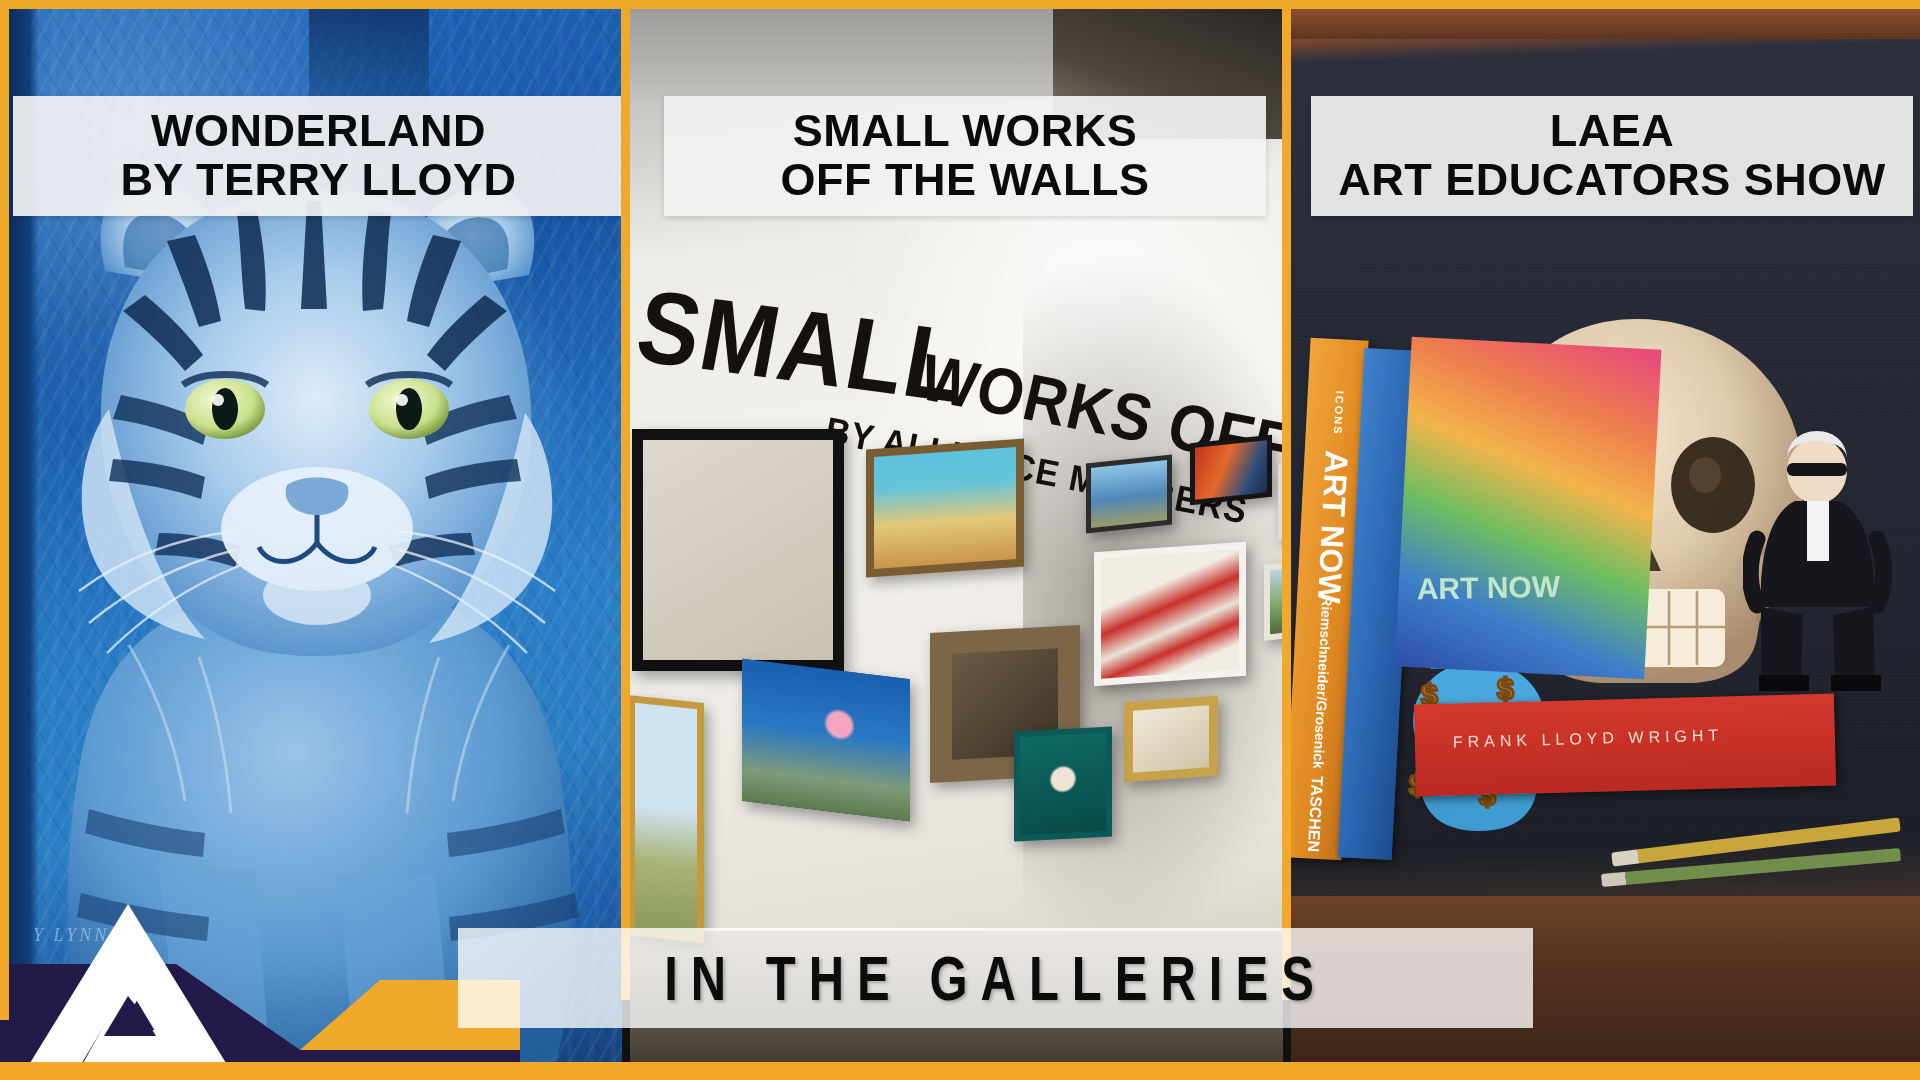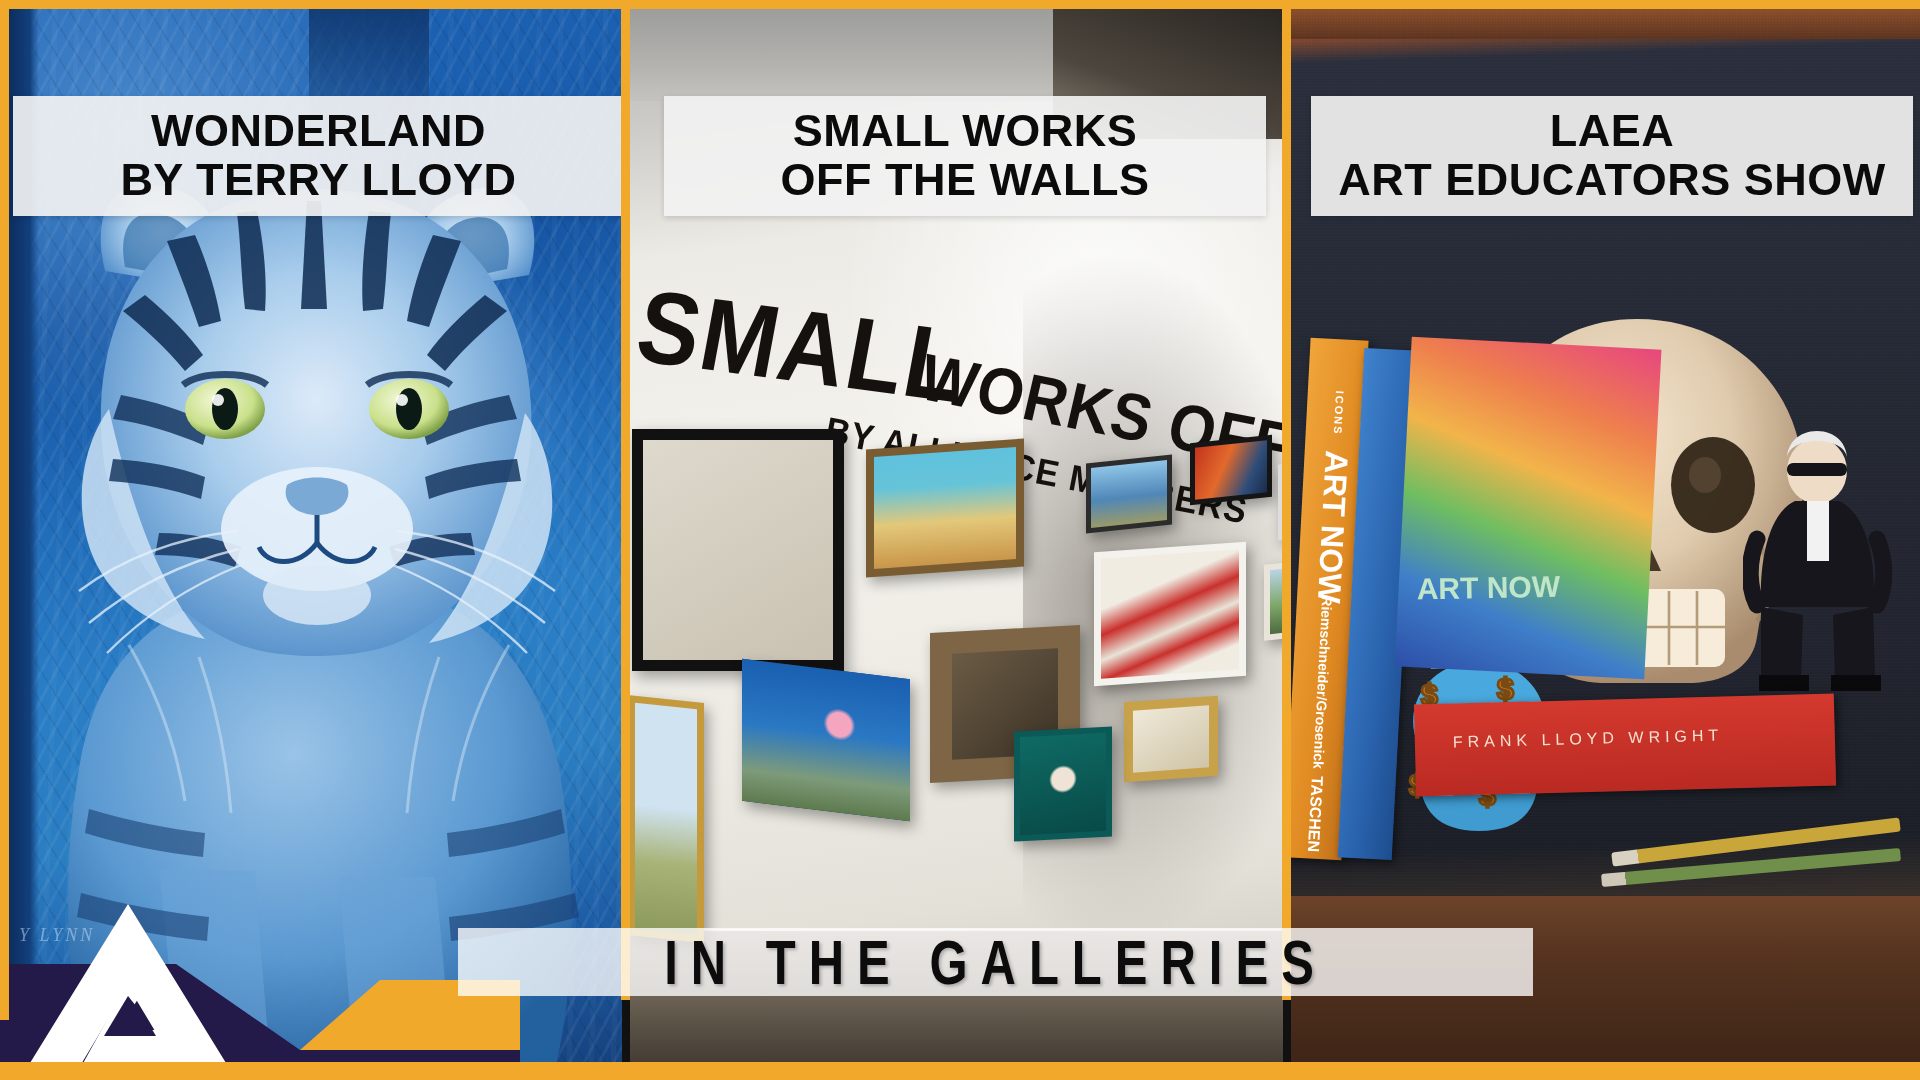--- a/index.html
+++ b/index.html
@@ -38,21 +38,21 @@
       repeating-linear-gradient(118deg, rgba(255,255,255,.10) 0 3px, transparent 3px 13px),
       repeating-linear-gradient(58deg, rgba(8,30,70,.16) 0 2px, transparent 2px 17px),
       repeating-linear-gradient(92deg, rgba(255,255,255,.06) 0 5px, transparent 5px 22px);
   }
   .tiger-dark-l { position:absolute; left:0; top:0; width:30px; height:1062px;
     background:linear-gradient(90deg,#0d2d5e,#12407d 70%,rgba(20,70,130,0)); }
   .tiger-dark-top { position:absolute; left:300px; top:0; width:120px; height:150px;
     background:linear-gradient(180deg,#10386f,rgba(20,70,130,0)); opacity:.9;}
   .tiger-svg { position:absolute; inset:0; width:100%; height:100%; }
 
-  .sig { position:absolute; left:10px; top:916px; font-size:18px; letter-spacing:3px;
+  .sig { position:absolute; left:24px; top:916px; font-size:18px; letter-spacing:3px;
          color:rgba(205,225,250,.5); font-family:"Liberation Serif", serif; font-style:italic; }
 
   
   .logo-wedge { position:absolute; left:0; bottom:0; width:520px; height:180px; z-index:35; }
 
   
   .gal-bg { position:absolute; inset:0;
     background:
       radial-gradient(ellipse 55% 40% at 72% 28%, rgba(255,255,255,.85), transparent 72%),
       linear-gradient(172deg,#b9b9b7 0%,#c9c8c4 9%,#ecebe6 22%,#f4f2ec 44%,#eceae3 66%,#e3e0d8 82%,#cdc9bf 94%,#6e6356 100%);
@@ -97,21 +97,21 @@
              display:flex; flex-direction:column; align-items:center; justify-content:center;
              text-align:center; color:#0b0b0b; font-weight:bold; line-height:1.08;
              box-shadow:0 2px 6px rgba(0,0,0,.15); }
   .tbanner span { display:block; }
   .tb1 { left:13px;   top:96px;  width:611px; height:120px; font-size:45px; letter-spacing:.5px; }
   .tb2 { left:664px;  top:96px;  width:602px; height:120px; font-size:45px; letter-spacing:.5px; }
   .tb3 { left:1311px; top:96px;  width:602px; height:120px; font-size:45px; letter-spacing:.5px; }
 
   
   .bb { position:absolute; left:458px; top:928px; width:1075px; height:145px; z-index:36; }
-  .bb-top { position:absolute; left:0; top:0; width:100%; height:68px;
+  .bb-top { position:absolute; left:0; top:0; width:100%; height:100px;
             background:rgba(255,255,255,.78); display:flex; align-items:center; justify-content:center; }
   .bb-bot { position:absolute; left:0; top:88px; width:100%; height:57px;
             background:#fdf3d9; display:flex; align-items:center; justify-content:center; }
   .bb-top .t, .bb-bot .t {
       font-weight:bold; color:#0c0c0c; white-space:nowrap;
       font-family:"Liberation Sans", sans-serif;
       text-shadow:2px 2px 3px rgba(0,0,0,.25);
       transform:scaleY(1.28); transform-origin:center center;
   }
   .bb-top .t { font-size:49px; letter-spacing:13px; }

